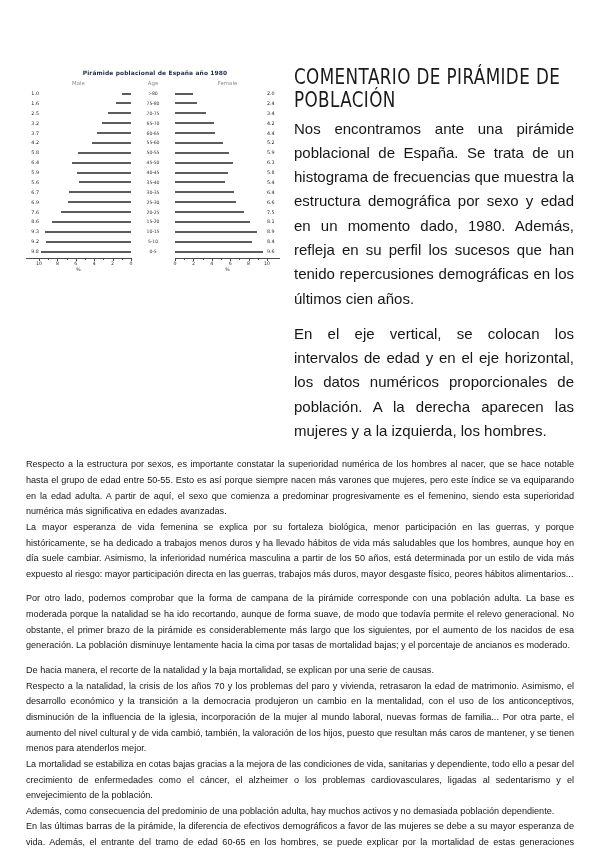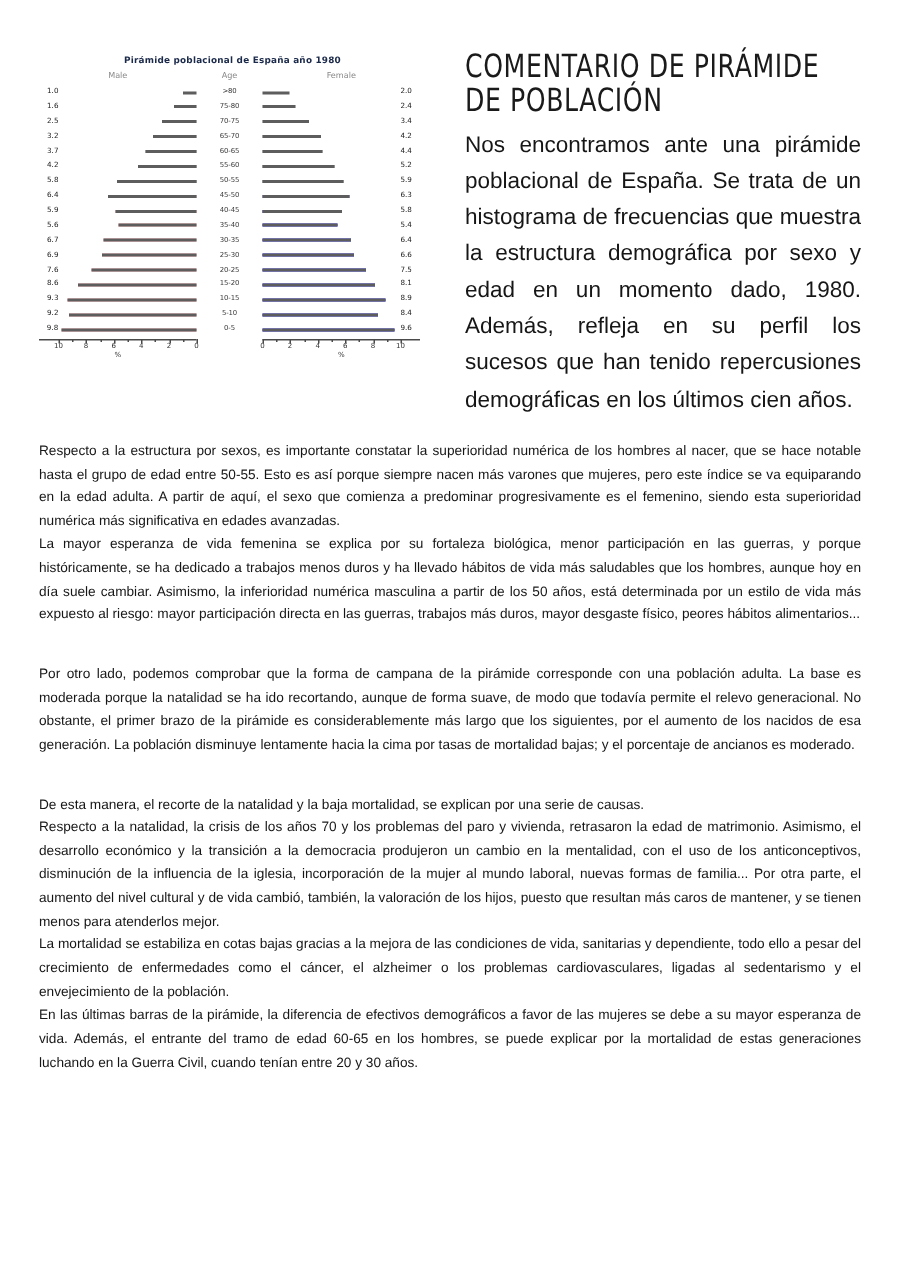--- a/index.html
+++ b/index.html
@@ -20,21 +20,22 @@
     width: 600px;
     height: 848px;
     box-sizing: border-box;
     padding: 30px 26px 10px 26px;
   }
 
   
   .top-area {
     display: flex;
     align-items: flex-start;
-    gap: 26px;
+    gap: 10px;
+    margin-top: 32px;
   }
   .chart-col {
     width: 258px;
     flex: 0 0 258px;
     padding-top: 8px;
   }
   .intro-col {
     flex: 1 1 auto;
     padding-top: 4px;
   }
@@ -64,21 +65,21 @@
   .body-text {
     margin-top: 14px;
   }
   .body-p {
     font-size: 9.1px;
     line-height: 1.72;
     text-align: justify;
     margin: 0;
     color: #161616;
   }
-  .body-p.gap-before { margin-top: 24px; }
+  .body-p.gap-before { margin-top: 9px; }
 
   
   .pyramid {
     border: 0;
     background: #fff;
     font-family: "DejaVu Sans", sans-serif;
   }
   .pyr-title {
     text-align: center;
     font-size: 5.9px;
@@ -533,27 +534,29 @@
             <div class="axis-unit">%</div>
           </div>
         </div>
 
       </div>
     </div>
 
     <div class="intro-col">
       <h1 class="doc-heading">COMENTARIO DE PIRÁMIDE DE POBLACIÓN</h1>
       <p class="intro-p">Nos encontramos ante una pirámide poblacional de España. Se trata de un histograma de frecuencias que muestra la estructura demográfica por sexo y edad en un momento dado, 1980. Además, refleja en su perfil los sucesos que han tenido repercusiones demográficas en los últimos cien años.</p>
+      <p class="intro-p">En el eje vertical, se colocan los intervalos de edad y en el eje horizontal, los datos numéricos proporcionales de población. A la derecha aparecen las mujeres y a la izquierda, los hombres.</p>
     </div>
 
   </div>
 
   <div class="body-text" id="body-text">
       <p class="body-p">Respecto a la estructura por sexos, es importante constatar la superioridad numérica de los hombres al nacer, que se hace notable hasta el grupo de edad entre 50-55. Esto es así porque siempre nacen más varones que mujeres, pero este índice se va equiparando en la edad adulta. A partir de aquí, el sexo que comienza a predominar progresivamente es el femenino, siendo esta superioridad numérica más significativa en edades avanzadas.</p>
       <p class="body-p">La mayor esperanza de vida femenina se explica por su fortaleza biológica, menor participación en las guerras, y porque históricamente, se ha dedicado a trabajos menos duros y ha llevado hábitos de vida más saludables que los hombres, aunque hoy en día suele cambiar. Asimismo, la inferioridad numérica masculina a partir de los 50 años, está determinada por un estilo de vida más expuesto al riesgo: mayor participación directa en las guerras, trabajos más duros, mayor desgaste físico, peores hábitos alimentarios...</p>
       <p class="body-p gap-before">Por otro lado, podemos comprobar que la forma de campana de la pirámide corresponde con una población adulta. La base es moderada porque la natalidad se ha ido recortando, aunque de forma suave, de modo que todavía permite el relevo generacional. No obstante, el primer brazo de la pirámide es considerablemente más largo que los siguientes, por el aumento de los nacidos de esa generación. La población disminuye lentamente hacia la cima por tasas de mortalidad bajas; y el porcentaje de ancianos es moderado.</p>
-      <p class="body-p gap-before">De esta manera, el recorte de la natalidad y la baja mortalidad, se explican por una serie de causas.</p>
+      <p class="body-p gap-before">De hacia manera, el recorte de la natalidad y la baja mortalidad, se explican por una serie de causas.</p>
       <p class="body-p">Respecto a la natalidad, la crisis de los años 70 y los problemas del paro y vivienda, retrasaron la edad de matrimonio. Asimismo, el desarrollo económico y la transición a la democracia produjeron un cambio en la mentalidad, con el uso de los anticonceptivos, disminución de la influencia de la iglesia, incorporación de la mujer al mundo laboral, nuevas formas de familia... Por otra parte, el aumento del nivel cultural y de vida cambió, también, la valoración de los hijos, puesto que resultan más caros de mantener, y se tienen menos para atenderlos mejor.</p>
       <p class="body-p">La mortalidad se estabiliza en cotas bajas gracias a la mejora de las condiciones de vida, sanitarias y dependiente, todo ello a pesar del crecimiento de enfermedades como el cáncer, el alzheimer o los problemas cardiovasculares, ligadas al sedentarismo y el envejecimiento de la población.</p>
+      <p class="body-p">Además, como consecuencia del predominio de una población adulta, hay muchos activos y no demasiada población dependiente.</p>
       <p class="body-p">En las últimas barras de la pirámide, la diferencia de efectivos demográficos a favor de las mujeres se debe a su mayor esperanza de vida. Además, el entrante del tramo de edad 60-65 en los hombres, se puede explicar por la mortalidad de estas generaciones luchando  en la Guerra Civil, cuando tenían entre 20 y 30 años.</p>
     </div>
 
 </div>
 
 </body></html>

